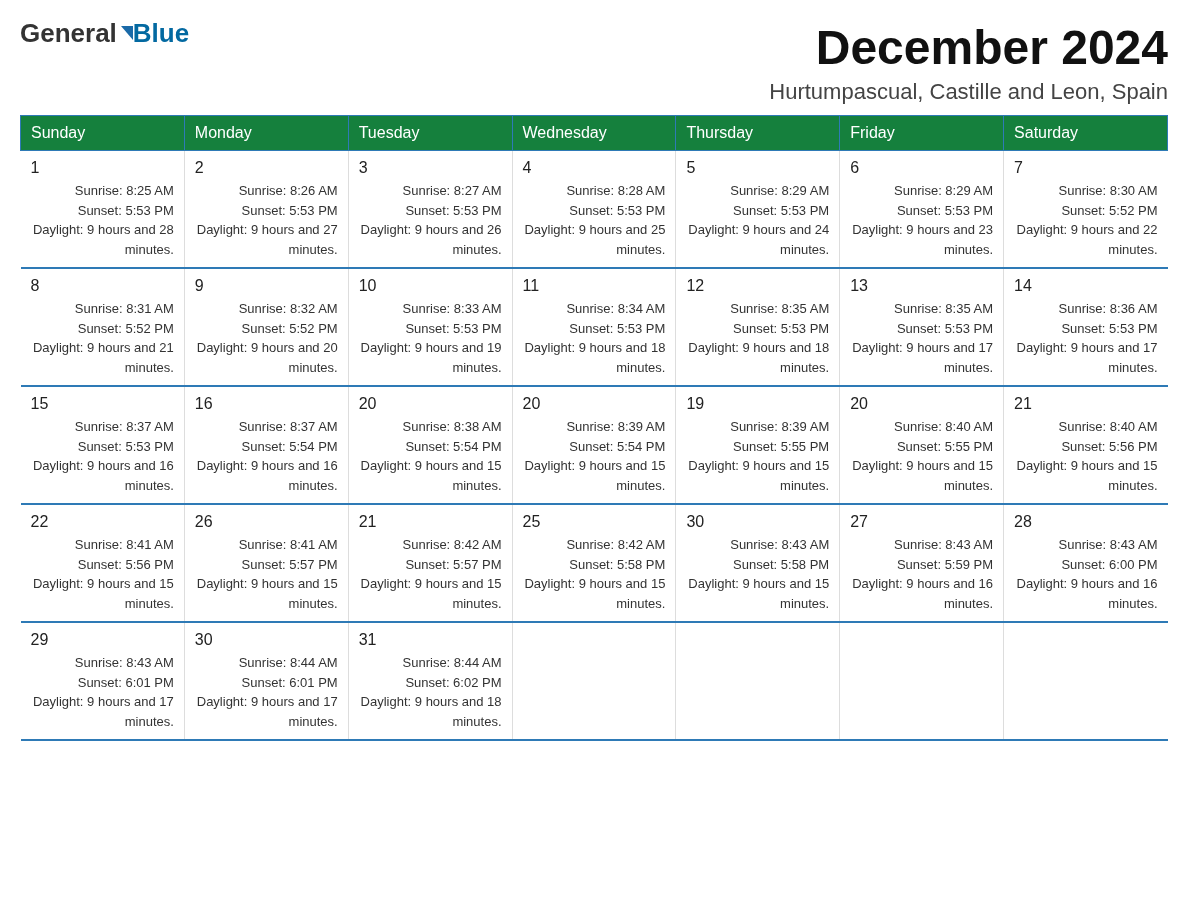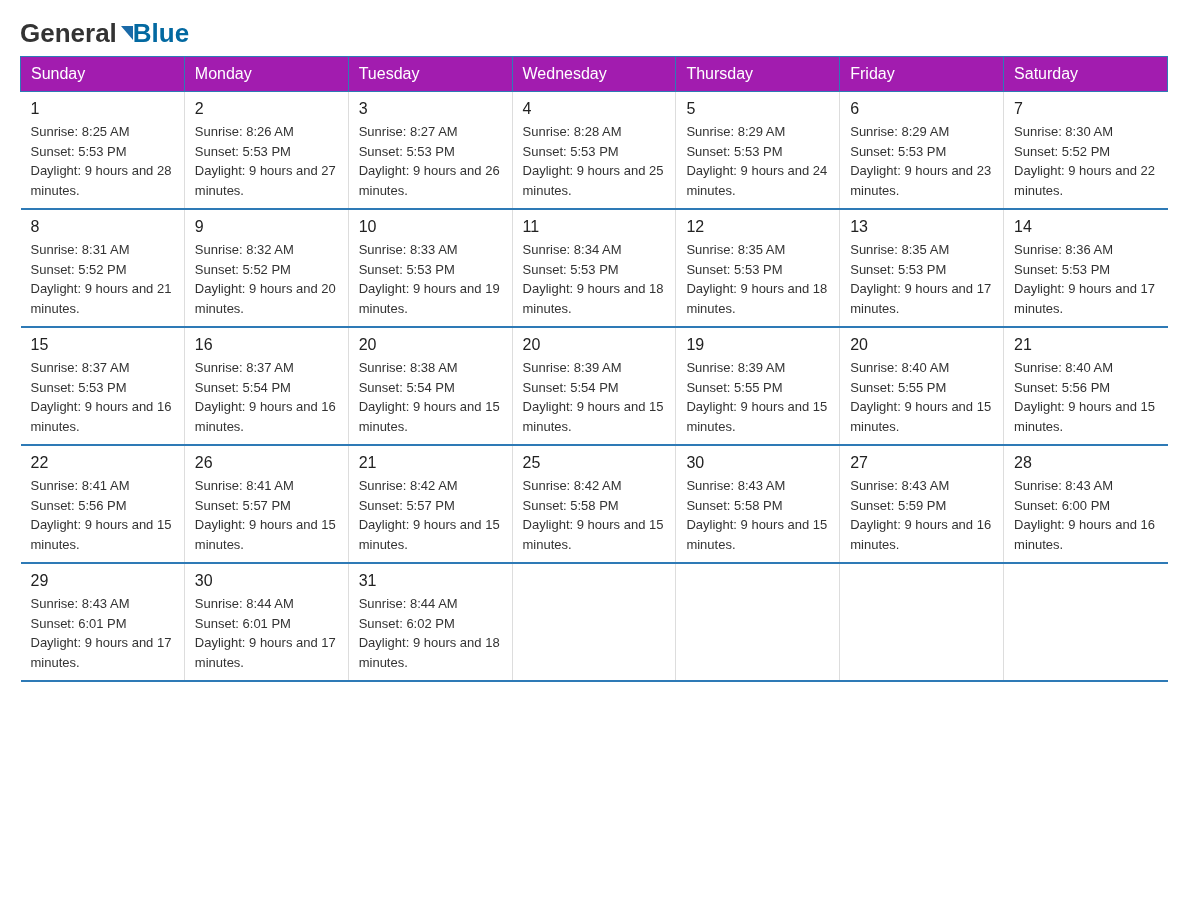--- a/index.html
+++ b/index.html
@@ -59,21 +59,21 @@
       font-size: 22px;
       color: #444;
       margin-top: 4px;
     }
     .calendar {
       width: 100%;
       border-collapse: collapse;
       margin-top: 10px;
     }
     .calendar thead tr {
-      background-color: #a21caf;
+      background-color: #15803d;
     }
     .calendar thead th {
       color: #fff;
       font-size: 16px;
       font-weight: normal;
       padding: 8px 10px;
       text-align: left;
       border: 1px solid #2e7ab6;
     }
     .calendar tbody tr {
@@ -94,35 +94,40 @@
     .day-number {
       font-size: 16px;
       font-weight: normal;
       display: block;
       margin-bottom: 4px;
     }
     .day-info {
       font-size: 13px;
       color: #333;
       line-height: 1.5;
+      text-align: right;
     }
     .empty-cell {
       background: #fff;
     }
   </style>
 </head>
 <body>
 
 <div class="header-row">
   <div class="logo">
     <div class="logo-top-line">
       <span class="logo-general">General</span>
       <span class="logo-arrow"></span>
     </div>
     <span class="logo-blue">Blue</span>
+  </div>
+  <div class="title-block">
+    <div class="month-title">December 2024</div>
+    <div class="location-title">Hurtumpascual, Castille and Leon, Spain</div>
   </div>
 </div>
 
 <table class="calendar">
   <thead>
     <tr>
     <th>Sunday</th>
         <th>Monday</th>
         <th>Tuesday</th>
         <th>Wednesday</th>

